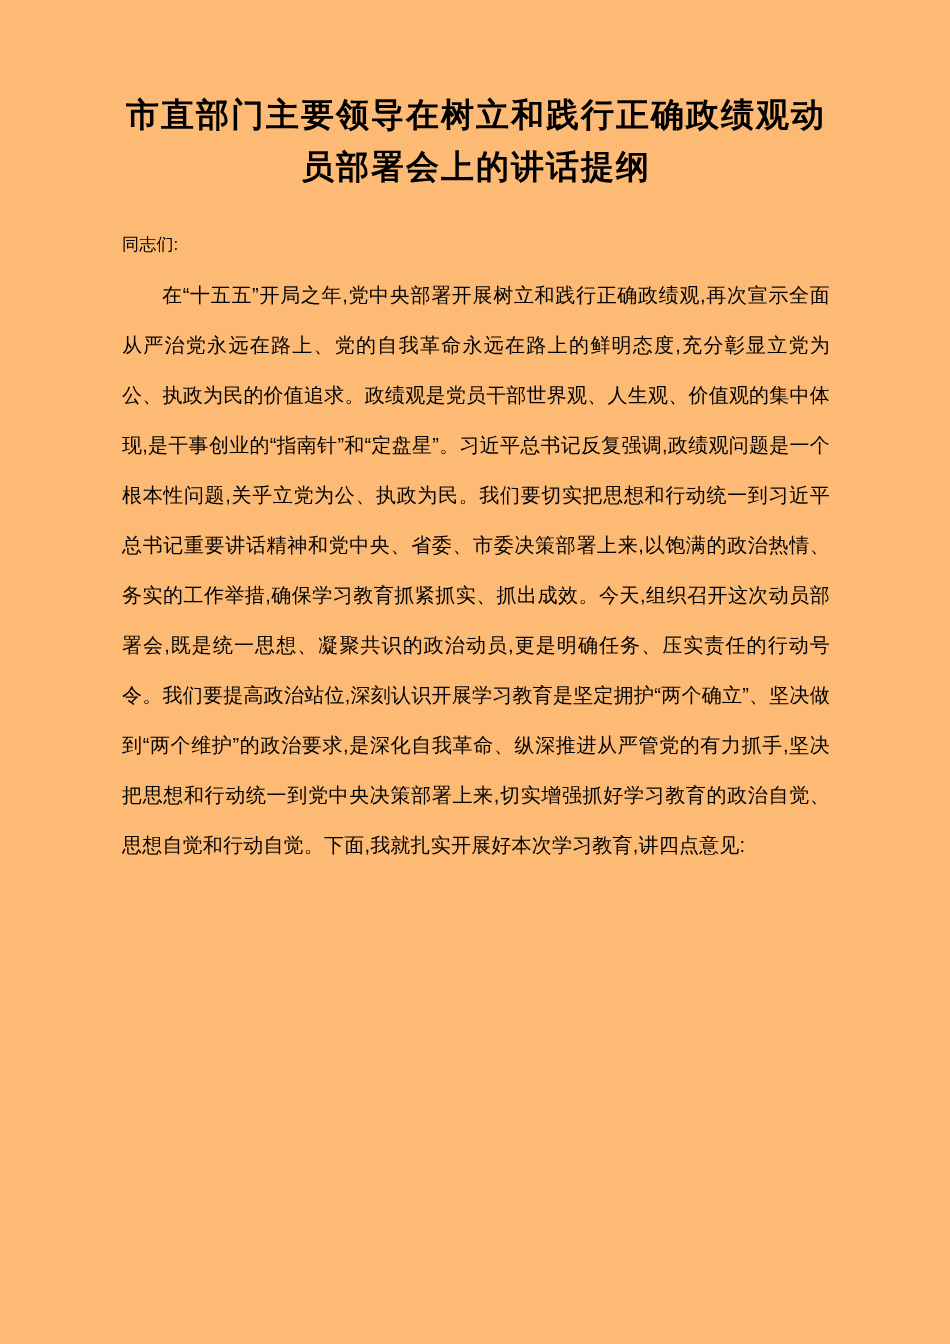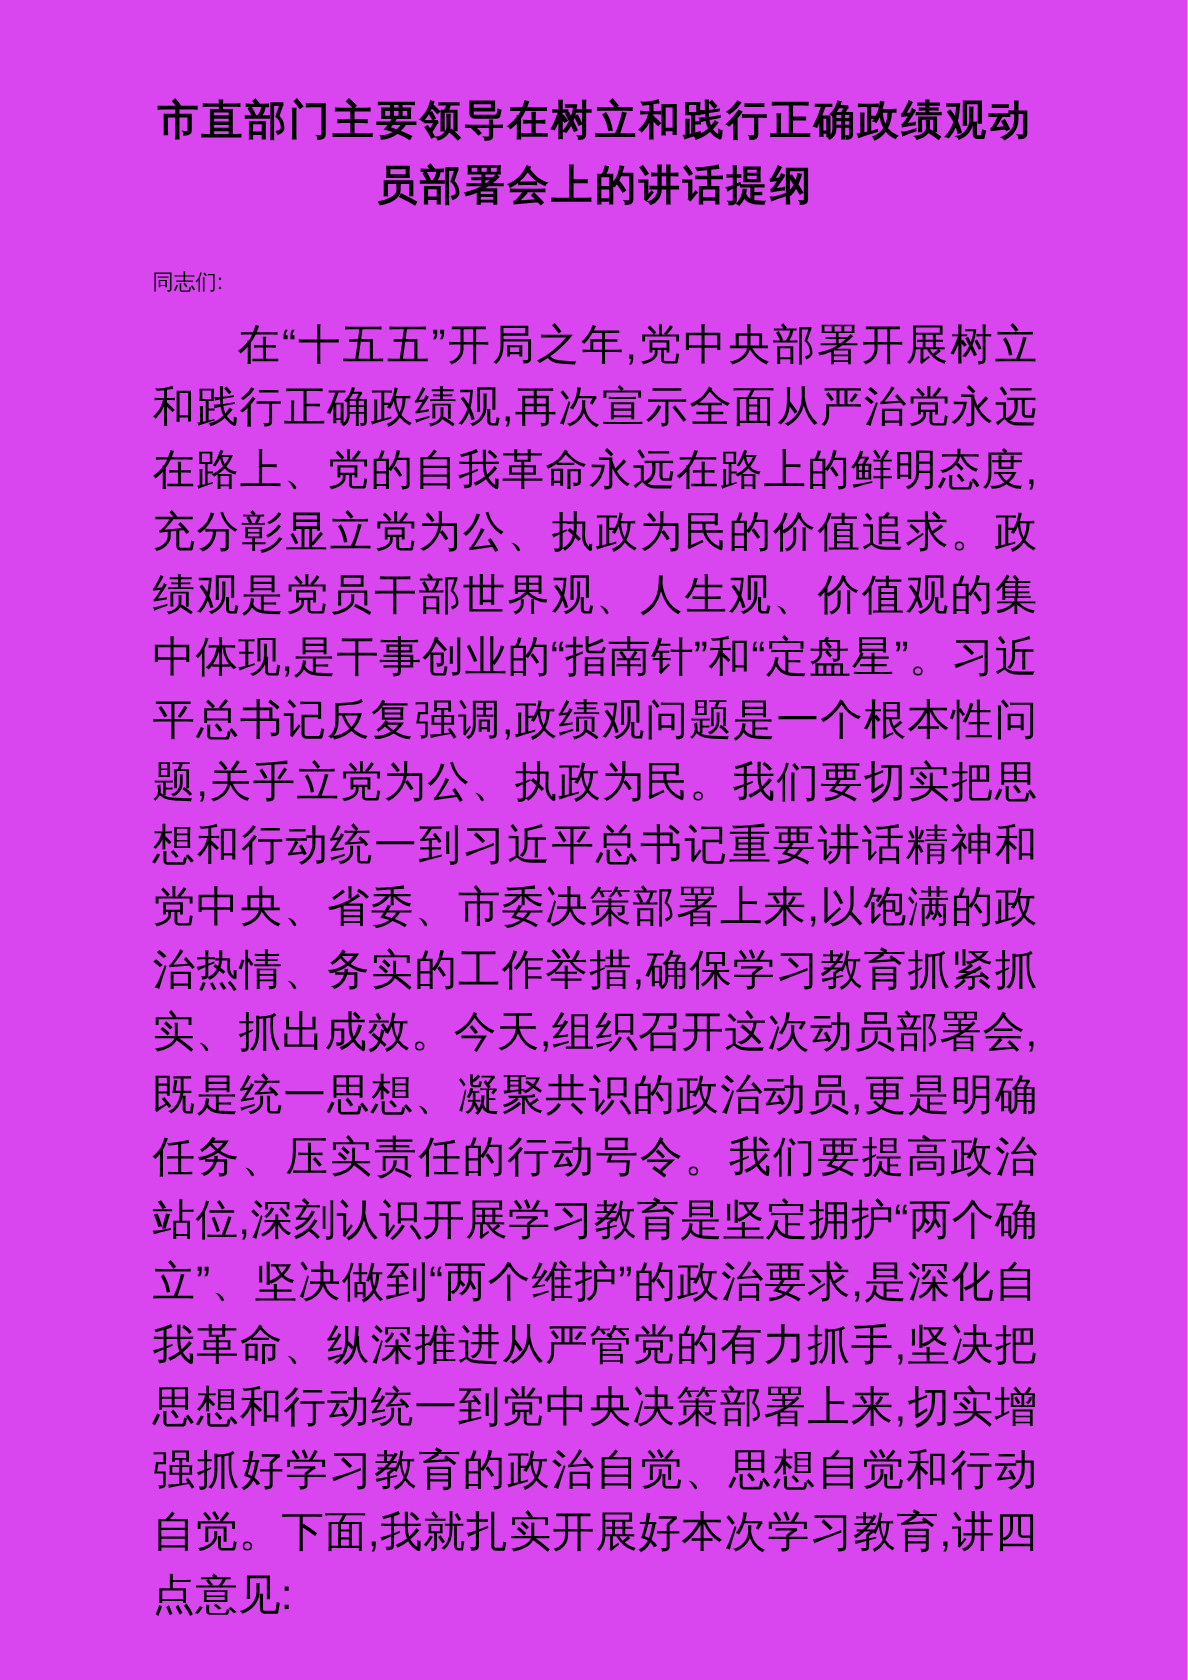--- a/index.html
+++ b/index.html
@@ -4,46 +4,46 @@
 <style>
   html, body {
     margin: 0;
     padding: 0;
     background: #ffffff;
   }
   .page {
     position: relative;
     width: 950px;
     height: 1344px;
-    background: #d946ef;
+    background: #fdba74;
     color: #000000;
     font-family: "Liberation Sans", sans-serif;
     box-sizing: border-box;
-    padding: 70px 120px 0 122px;
+    padding: 89px 120px 0 122px;
     overflow: hidden;
   }
   .doc-title {
     margin: 0;
     font-size: 33px;
     font-weight: bold;
     line-height: 52px;
     text-align: center;
     letter-spacing: 2px;
     color: #000000;
   }
   .salutation {
     margin: 27px 0 0 0;
     font-size: 17px;
     line-height: 50px;
     letter-spacing: 0.2px;
     color: #000000;
   }
   .body-paragraph {
     margin: 0;
-    font-size: 34px;
+    font-size: 20px;
     line-height: 50px;
     letter-spacing: 0.2px;
     text-align: justify;
     text-indent: 2em;
     color: #000000;
   }
 </style>
 </head>
 <body>
 

